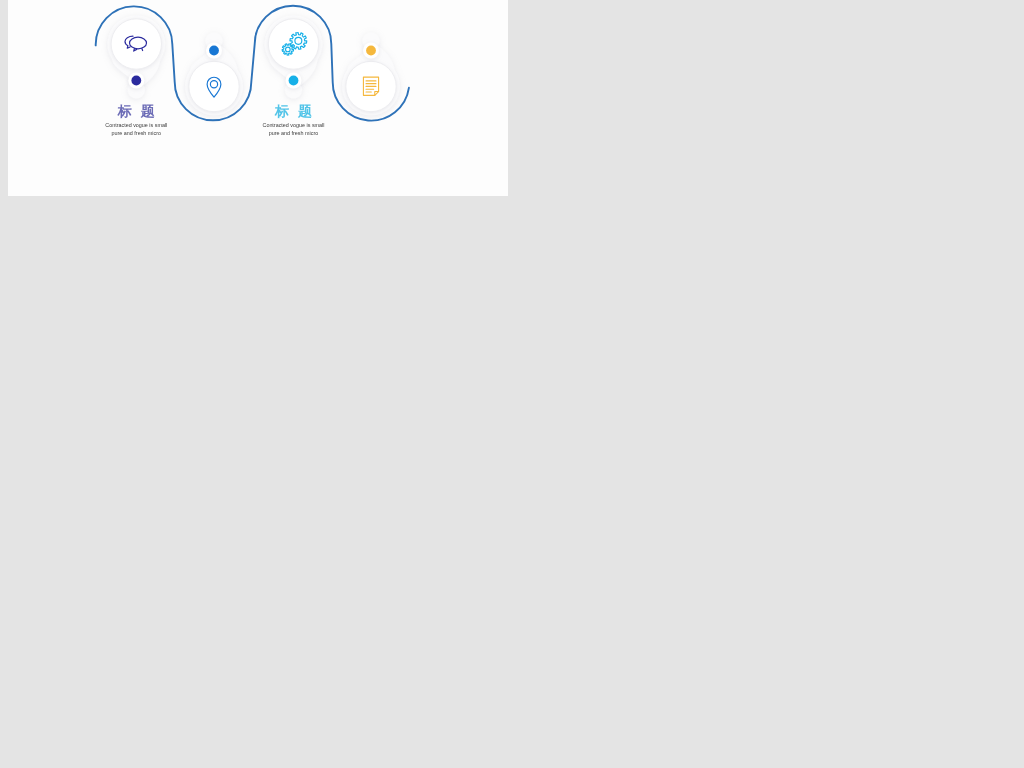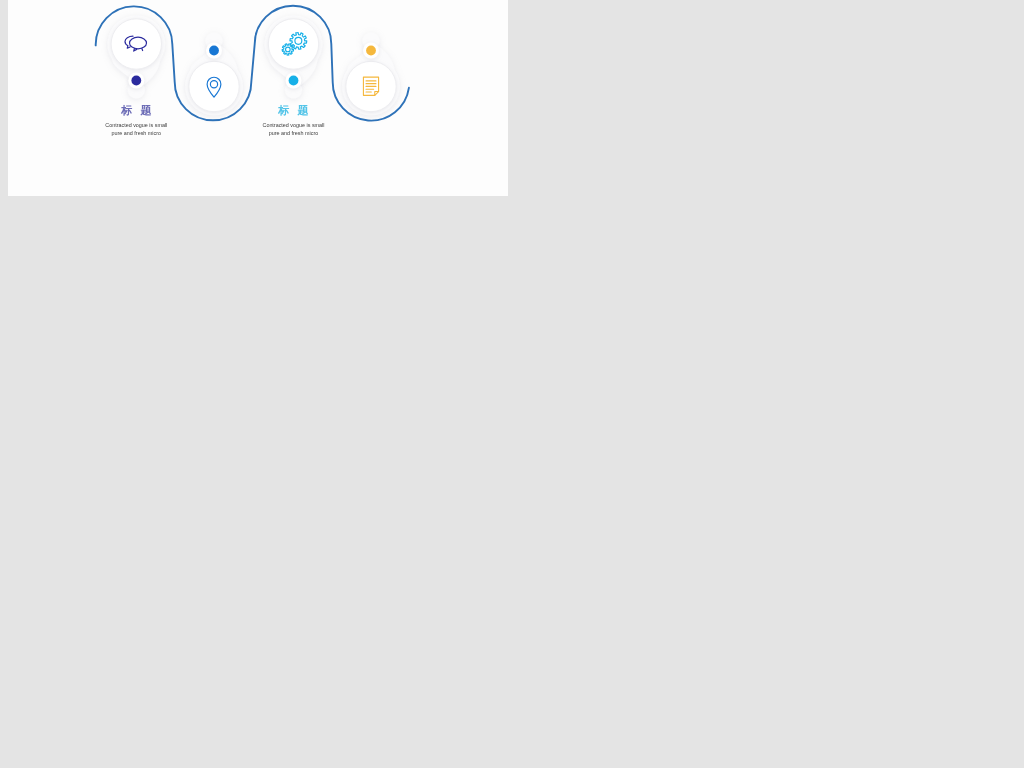--- a/index.html
+++ b/index.html
@@ -5,21 +5,21 @@
 
 html,body{margin:0;padding:0;}
 body{width:1024px;height:768px;background:#e4e4e4;
      font-family:"Liberation Sans",sans-serif;overflow:hidden;}
 .deck{position:absolute;left:0;top:0;width:1024px;height:768px;}
 .slide{position:absolute;background:#fdfdfd;overflow:hidden;}
 .s1{left:8px;   top:-90px; width:500px; height:286px;}
 
 
 .abs{position:absolute;left:0;top:0;}
-.zz-title{position:absolute;text-align:center;font-size:11px;letter-spacing:2.6px;
+.zz-title{position:absolute;text-align:center;font-size:14px;letter-spacing:2.6px;
    font-weight:700;white-space:nowrap;text-indent:2.6px;}
 .zz-body{position:absolute;text-align:center;font-size:5.4px;line-height:8.4px;
    color:#3c3c3c;white-space:nowrap;}
 
 </style>
 </head>
 <body>
 
 <div class="deck">
 <div class="slide s1">

